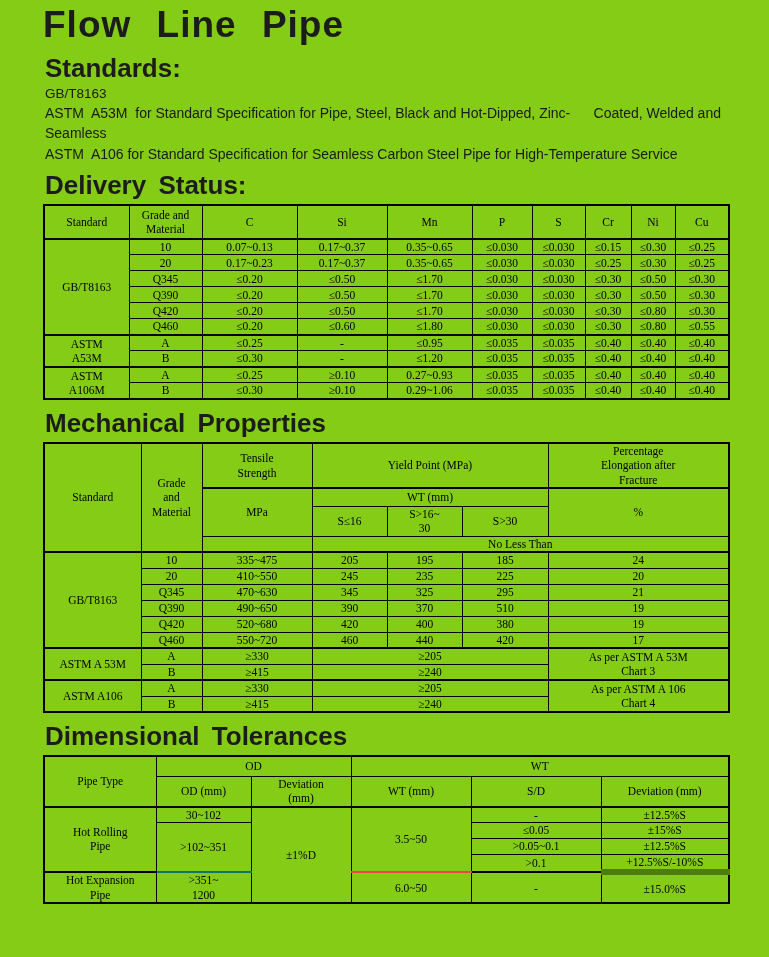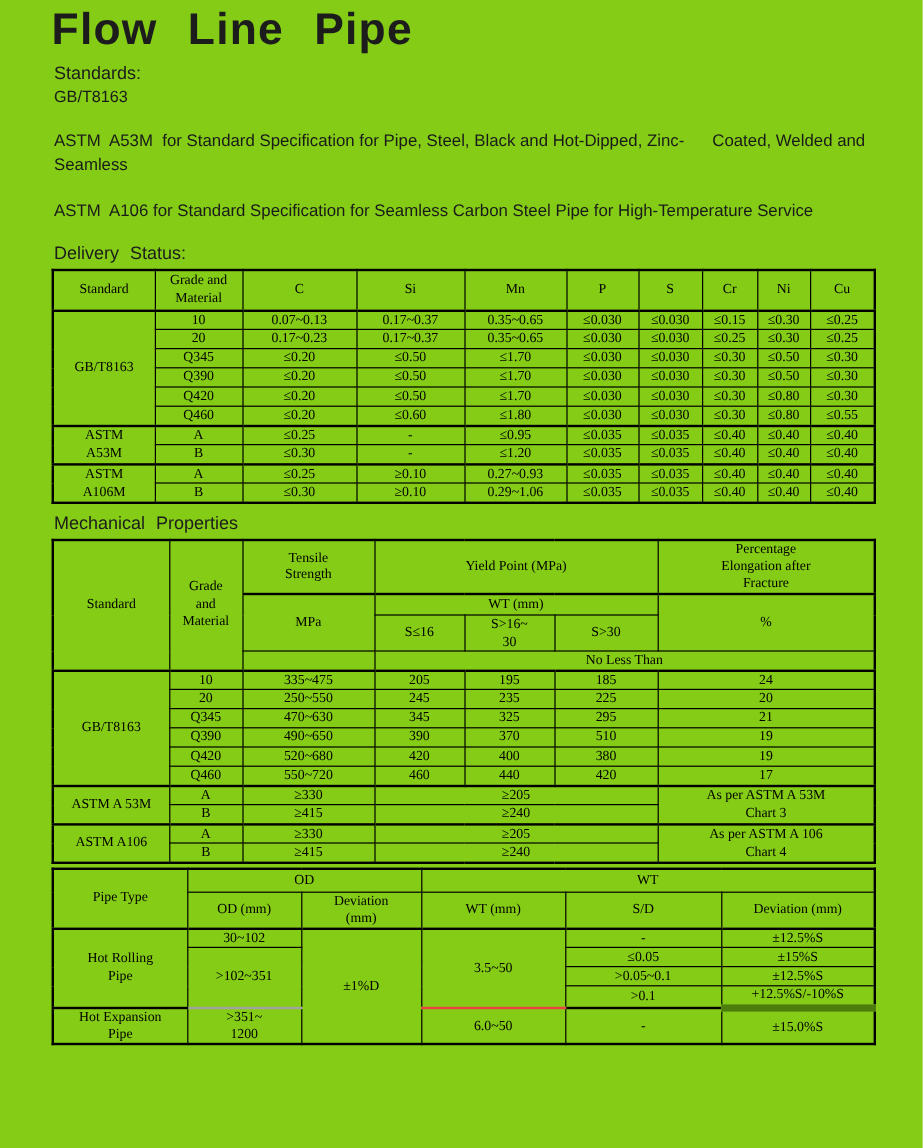--- a/index.html
+++ b/index.html
@@ -7,26 +7,26 @@
     width:769px; height:957px; background:#84cc16; color:#1a1a1a;
     font-family:"Liberation Sans", sans-serif;
     position:relative; overflow:hidden; box-sizing:border-box;
     padding:4px 39px 0 45px;
   }
   h1.title {
     font-size:37px; font-weight:700; color:#1c1c1c;
     margin:0 0 2px -2px; letter-spacing:1px; word-spacing:14px; line-height:1.15;
   }
   h2.sec {
-    font-size:15px; font-weight:400; color:#1c1c1c;
+    font-size:26px; font-weight:700; color:#1c1c1c;
     margin:6px 0 1px 0; word-spacing:5px; line-height:1.2;
   }
   h2.tight {margin-top:8px;}
   p.small {font-size:13.5px; margin:0; line-height:17px; white-space:pre-wrap;}
-  p.spec  {font-size:14px;   margin:18px 0; line-height:20px; white-space:pre-wrap;}
+  p.spec  {font-size:14px;   margin:1px 0; line-height:20px; white-space:pre-wrap;}
   table.t {
     border-collapse:collapse; table-layout:fixed; width:685px;
     margin:3px 0 0 -2px;
     font-family:"Liberation Serif", serif; font-size:11.5px; color:#000;
     border:2px solid #000;
   }
   table.t td {
     border:1px solid #000; text-align:center; vertical-align:middle;
     padding:0 2px; white-space:pre-line; overflow:hidden; line-height:1.25;
   }
@@ -245,21 +245,21 @@
         <td rowspan="6">GB/T8163</td>
         <td>10</td>
         <td class="bl2">335~475</td>
         <td>205</td>
         <td>195</td>
         <td>185</td>
         <td class="bl2">24</td>
       </tr>
       <tr>
         <td>20</td>
-        <td class="bl2">250~550</td>
+        <td class="bl2">410~550</td>
         <td>245</td>
         <td>235</td>
         <td>225</td>
         <td class="bl2">20</td>
       </tr>
       <tr>
         <td>Q345</td>
         <td class="bl2">470~630</td>
         <td>345</td>
         <td>325</td>
@@ -312,20 +312,21 @@
 Chart 4</td>
       </tr>
       <tr>
         <td>B</td>
         <td class="bl2">≥415</td>
         <td colspan="3">≥240</td>
       </tr>
     </tbody>
   </table>
 
+  <h2 class="sec tight">Dimensional Tolerances</h2>
   <table class="t dim">
     <colgroup>
       <col style="width:112px">
         <col style="width:95px">
         <col style="width:100px">
       <col style="width:120px">
         <col style="width:130px">
         <col style="width:128px">
     </colgroup>
     <tbody>
@@ -360,21 +361,21 @@
         <td>&gt;0.05~0.1</td>
         <td>±12.5%S</td>
       </tr>
       <tr>
         <td>&gt;0.1</td>
         <td>+12.5%S/-10%S</td>
       </tr>
       <tr class="last">
         <td style="border-top:2px solid #000">Hot Expansion
 Pipe</td>
-        <td style="border-top:2px solid #a3a3a3">&gt;351~
+        <td style="border-top:2px solid #0f766e">&gt;351~
 1200</td>
         <td class="bl2" style="border-top:2px solid #ef4444">6.0~50</td>
         <td style="border-top:2px solid #000">-</td>
         <td style="border-top:6px solid #4d7c0f">±15.0%S</td>
       </tr>
     </tbody>
   </table>
 
 </div>
 

